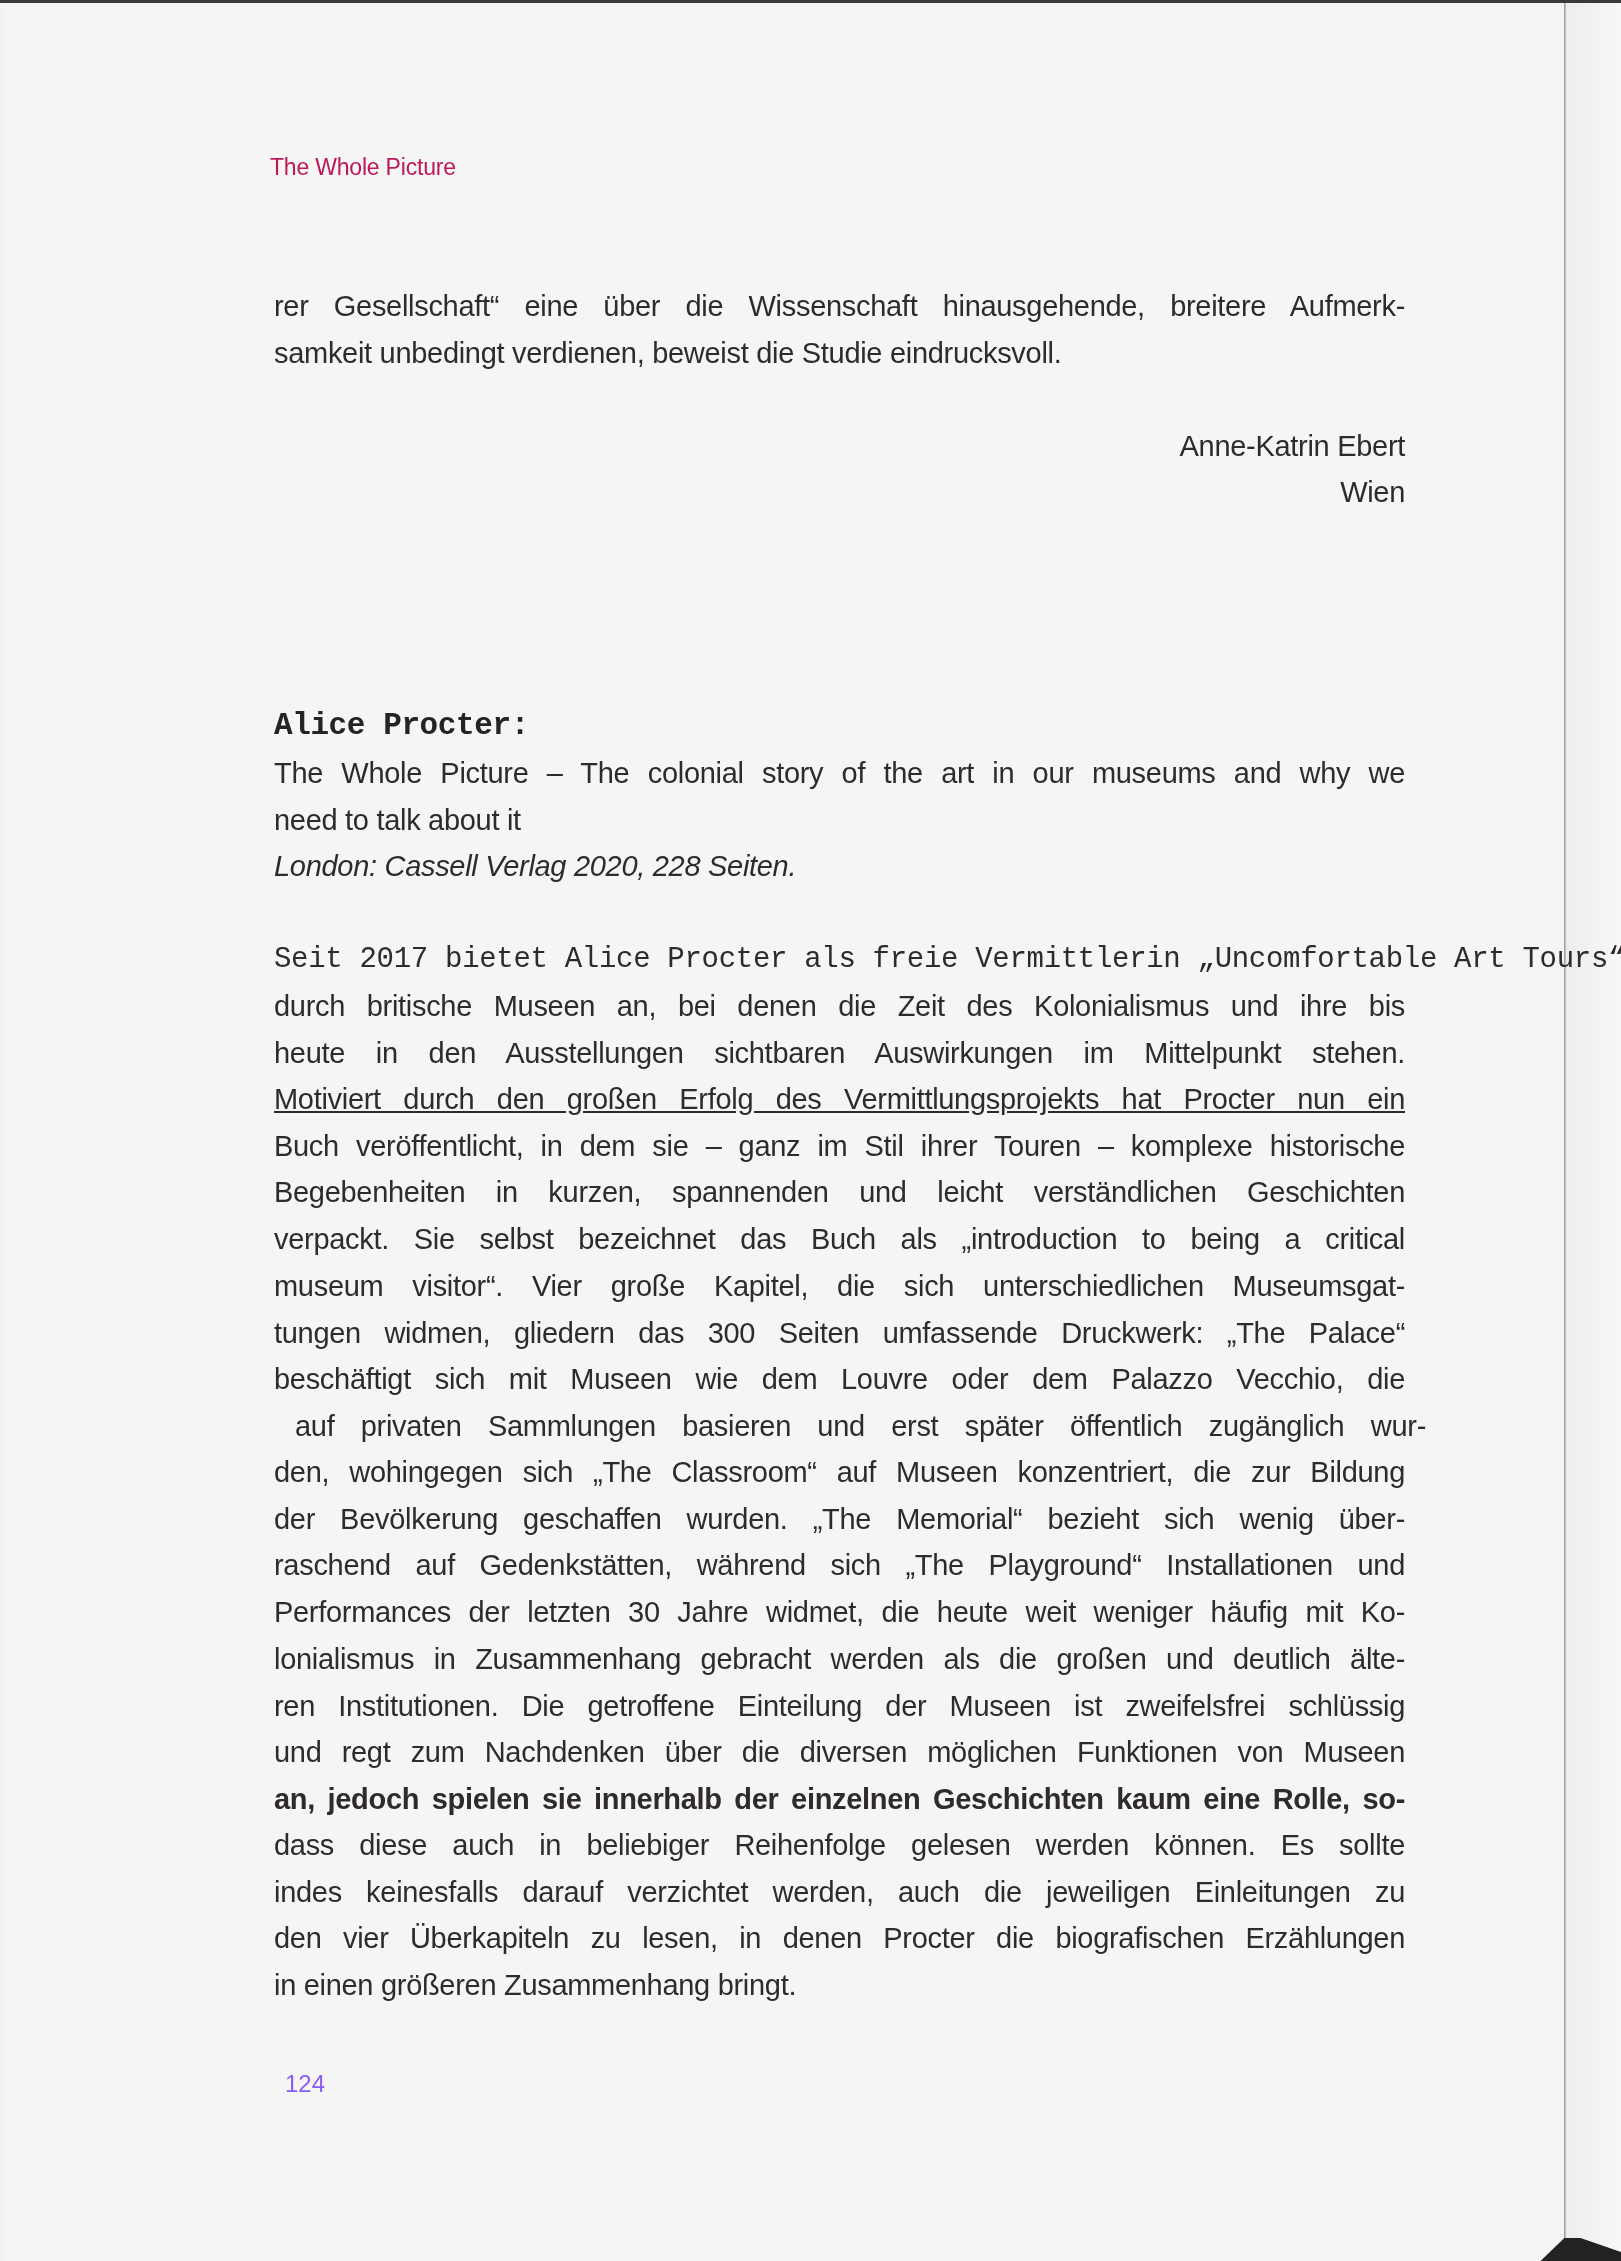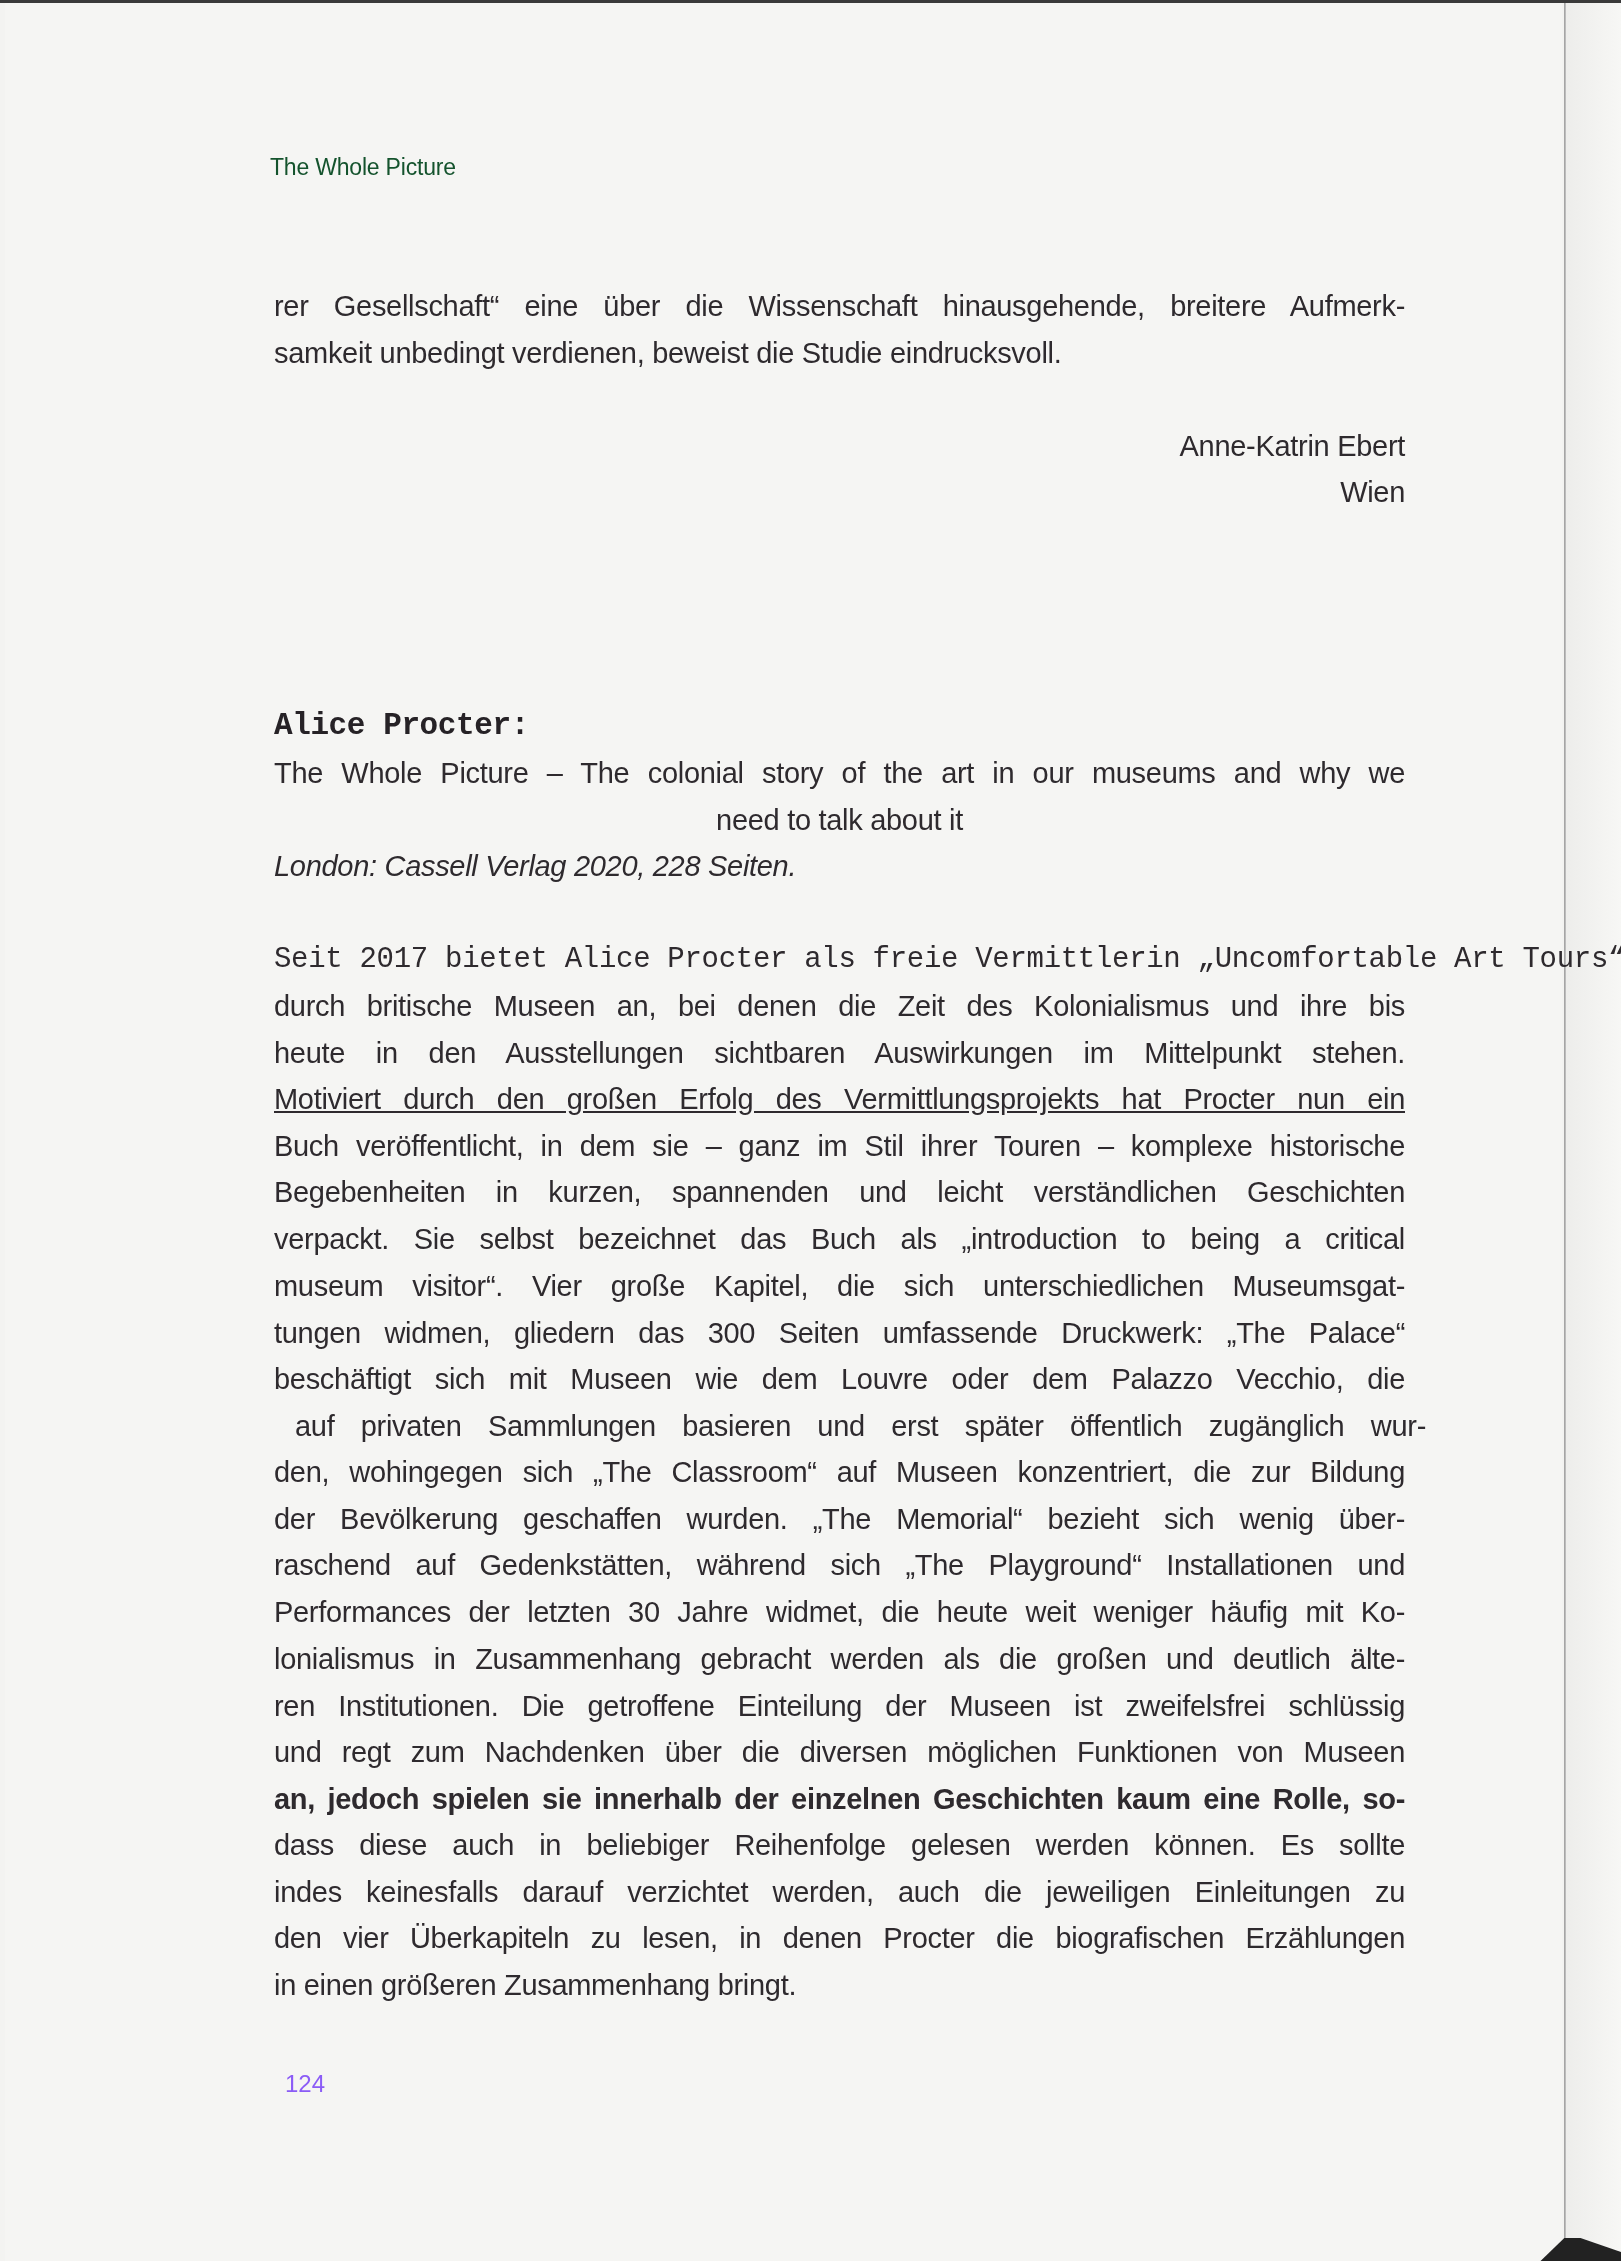--- a/index.html
+++ b/index.html
@@ -31,21 +31,21 @@
       position: absolute; left: 1566px; top: 3.2px; width: 55px; height: 2258px;
       background: linear-gradient(to right, #ededeb, #f7f7f5);
     }
     .bottom-corner {
       position: absolute; left: 1540px; top: 2238px; width: 81px; height: 23.5px;
       background: #222;
       clip-path: polygon(0 100%, 30% 0, 50% 0, 100% 60%, 100% 100%);
     }
     .running-head {
       position: absolute; left: 270px; top: 154px;
-      font-size: 23px; color: #14532d; letter-spacing: -0.2px;
+      font-size: 23px; color: #be185d; letter-spacing: -0.2px;
     }
     .line {
       position: absolute; left: 274px; width: 1131px;
       font-size: 29px; line-height: 32px; white-space: nowrap;
       letter-spacing: -0.3px;
     }
     .justify {
       text-align: justify; text-align-last: justify;
     }
     .right {
@@ -73,21 +73,21 @@
 
 <div class="running-head">The Whole Picture</div>
 
 <div class="line justify" style="top:290px;">rer Gesellschaft“ eine über die Wissenschaft hinausgehende, breitere Aufmerk-</div>
 <div class="line" style="top:337px;">samkeit unbedingt verdienen, beweist die Studie eindrucksvoll.</div>
 <div class="line right" style="top:430px;">Anne-Katrin Ebert</div>
 <div class="line right" style="top:476px;">Wien</div>
 
 <div class="line bold-title" style="top:710px;">Alice Procter:</div>
 <div class="line justify" style="top:757px;">The Whole Picture – The colonial story of the art in our museums and why we</div>
-<div class="line" style="top:804px;text-align:center;">need to talk about it</div>
+<div class="line" style="top:804px;">need to talk about it</div>
 <div class="line italic" style="top:850px;">London: Cassell Verlag 2020, 228 Seiten.</div>
 
 <div class="line justify" style="top:944px;font-family:Liberation Mono, monospace;">Seit 2017 bietet Alice Procter als freie Vermittlerin „Uncomfortable Art Tours“</div>
 <div class="line justify" style="top:990px;">durch britische Museen an, bei denen die Zeit des Kolonialismus und ihre bis</div>
 <div class="line justify" style="top:1037px;">heute in den Ausstellungen sichtbaren Auswirkungen im Mittelpunkt stehen.</div>
 <div class="line justify" style="top:1083px;text-decoration:underline;">Motiviert durch den großen Erfolg des Vermittlungsprojekts hat Procter nun ein</div>
 <div class="line justify" style="top:1130px;">Buch veröffentlicht, in dem sie – ganz im Stil ihrer Touren – komplexe historische</div>
 <div class="line justify" style="top:1176px;">Begebenheiten in kurzen, spannenden und leicht verständlichen Geschichten</div>
 <div class="line justify" style="top:1223px;">verpackt. Sie selbst bezeichnet das Buch als „introduction to being a critical</div>
 <div class="line justify" style="top:1270px;">museum visitor“. Vier große Kapitel, die sich unterschiedlichen Museumsgat-</div>

